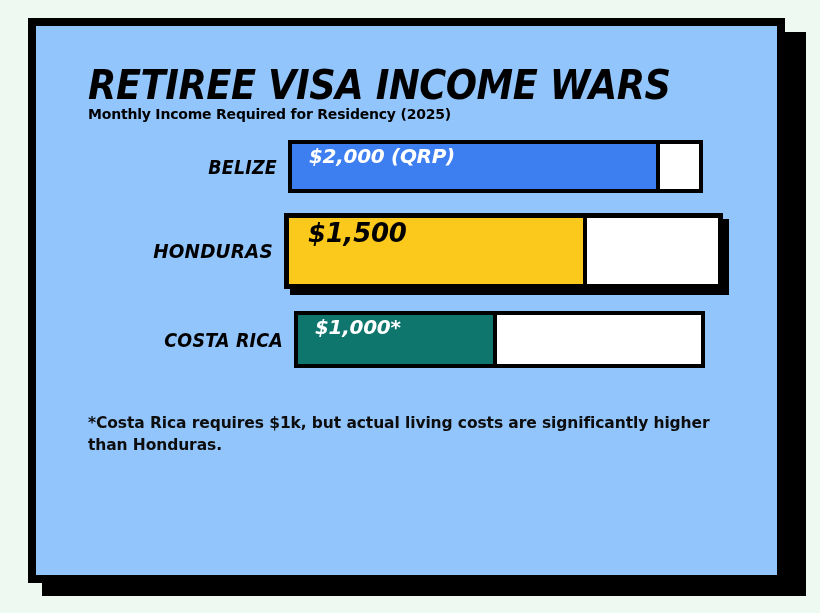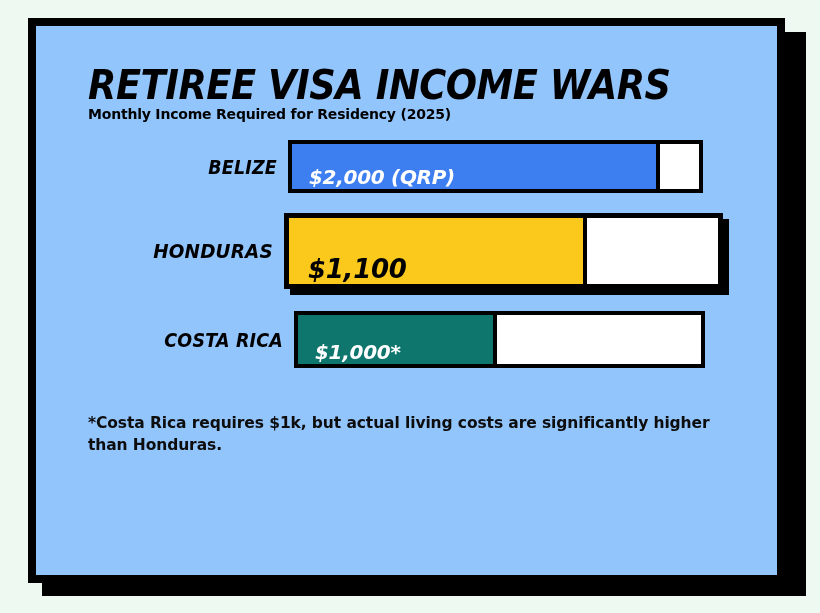--- a/index.html
+++ b/index.html
@@ -132,21 +132,21 @@
     top: 6px;
     right: -6px;
     bottom: -6px;
     background: #000000;
   }
 
   .fill {
     position: absolute;
     left: 0; top: 0; bottom: 0;
     display: flex;
-    align-items: flex-end;
+    align-items: flex-start;
   }
   .fill-value {
     font-family: "DejaVu Sans", sans-serif;
     font-weight: 900;
     white-space: nowrap;
     padding-left: 17px;
     letter-spacing: -0.3px;
   }
   .r-belize   .fill-value { font-size: 20px; color: #ffffff; }
   .r-honduras .fill-value { font-size: 26px; color: #000000; padding-left: 19px; }
@@ -197,21 +197,21 @@
             </div>
           </div>
         </div>
 
         <div class="row r-honduras">
           <div class="row-label">HONDURAS</div>
           <div class="track-wrap">
             <div class="track-shadow"></div>
             <div class="track">
               <div class="fill" id="fill-honduras" style="width: 69%; background: rgb(251, 201, 27);">
-                <span class="fill-value">$1,100</span>
+                <span class="fill-value">$1,500</span>
               </div>
               <div class="fill-edge" id="edge-honduras" style="left: calc(69% - 2px);"></div>
             </div>
           </div>
         </div>
 
         <div class="row r-costa">
           <div class="row-label">COSTA RICA</div>
           <div class="track-wrap">
             <div class="track">

